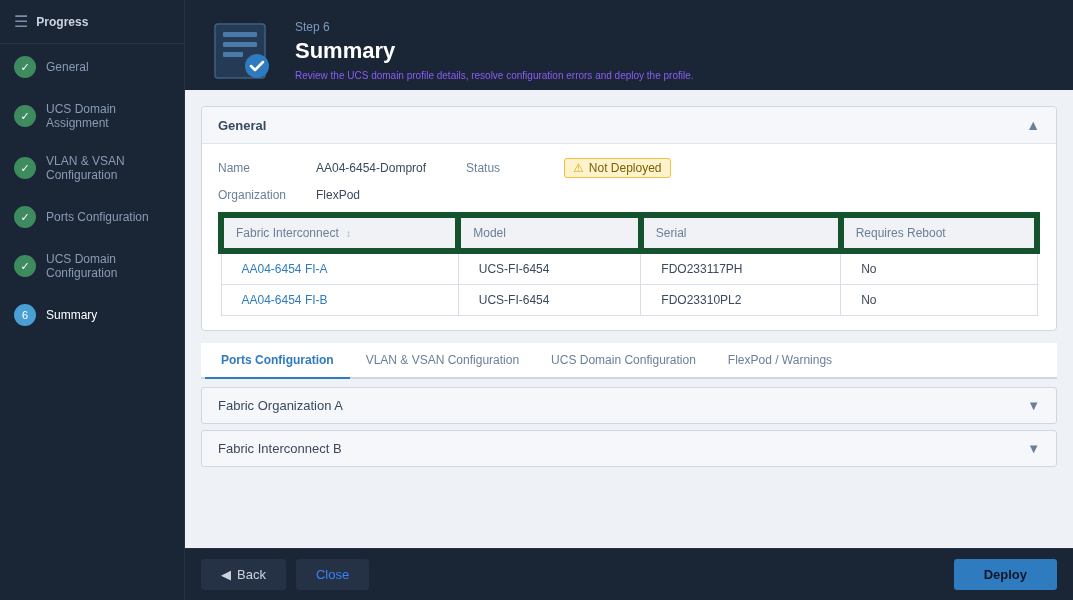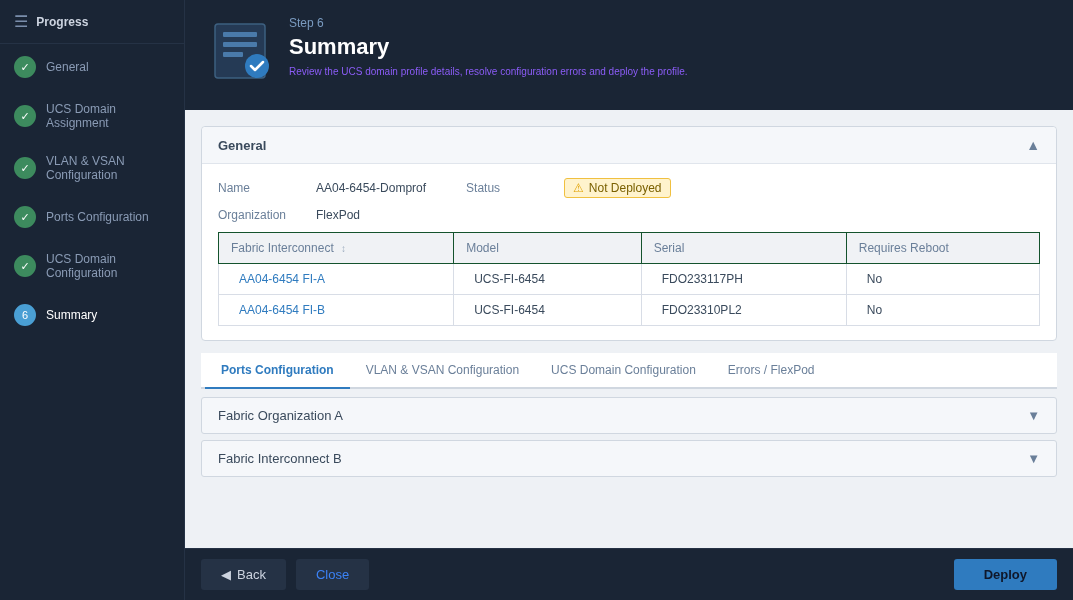--- a/index.html
+++ b/index.html
@@ -18,21 +18,21 @@
     .sidebar-item .step-circle { width: 22px; height: 22px; border-radius: 50%; border: 2px solid #4a6080; display: flex; align-items: center; justify-content: center; font-size: 11px; flex-shrink: 0; color: #8a9bb5; }
     .sidebar-item.active .step-circle { border-color: #4a9fd4; background: #4a9fd4; color: white; }
     .sidebar-item.completed .step-circle { border-color: #3d8b5e; background: #3d8b5e; color: white; }
     .sidebar-item-label { font-size: 12px; }
     .sidebar-item.active .sidebar-item-label { color: #ffffff; }
 
     
     .main-content { flex: 1; background: #eef1f5; display: flex; flex-direction: column; overflow: hidden; }
 
     
-    .wizard-header { background: #1a2535; padding: 16px 30px 24px 20px; display: flex; gap: 14px; }
+    .wizard-header { background: #1a2535; padding: 16px 30px 4px 20px; display: flex; align-items: center; gap: 20px; }
     .wizard-header-icon { width: 70px; height: 70px; }
     .wizard-header-icon svg { width: 70px; height: 70px; }
     .wizard-header-text { }
     .wizard-step-label { font-size: 12px; color: #7a9bc0; margin-bottom: 4px; }
     .wizard-title { font-size: 22px; color: #ffffff; font-weight: bold; margin-bottom: 4px; }
     .wizard-description { font-size: 10px; color: #8b5cf6; max-width: 500px; line-height: 1.5; }
 
     
     .content-area { flex: 1; overflow-y: auto; padding: 16px; }
 
@@ -47,21 +47,21 @@
     .field-row { display: flex; gap: 40px; margin-bottom: 10px; }
     .field-group { display: flex; gap: 28px; align-items: center; }
     .field-label { font-size: 12px; color: #6a7f99; min-width: 70px; }
     .field-value { font-size: 12px; color: #3a4a5c; }
 
     .status-badge { display: inline-flex; align-items: center; gap: 5px; background: #fff3cd; border: 1px solid #f0c040; border-radius: 3px; padding: 2px 8px; font-size: 12px; color: #7a6000; }
     .status-badge-icon { color: #e0a000; }
 
     
     .fi-table { width: 100%; border-collapse: collapse; margin-top: 8px; }
-    .fi-table th { background: #f0f2f5; text-align: left; padding: 8px 12px; font-size: 12px; color: #6a7f99; font-weight: normal; border: 1px solid #14532d; }
+    .fi-table th { background: #f0f2f5; text-align: left; padding: 8px 12px; font-size: 12px; color: #6a7f99; font-weight: normal; border: 6px solid #14532d; }
     .fi-table td { padding: 8px 20px; font-size: 12px; color: #3a4a5c; border: 1px solid #d8dde6; }
     .fi-link { color: #2f7bbf; text-decoration: none; cursor: pointer; }
 
     
     .tabs-bar { background: #ffffff; border-bottom: 2px solid #d0d7e0; display: flex; gap: 0; padding: 0 0 0 4px; }
     .tab-item { padding: 10px 16px; font-size: 12px; color: #6a7f99; cursor: pointer; border-bottom: 2px solid transparent; margin-bottom: -2px; }
     .tab-item.active { color: #2f7bbf; border-bottom: 2px solid #2f7bbf; font-weight: bold; }
 
     
     .collapsible-row { background: #f5f7fa; border: 1px solid #d0d7e0; border-radius: 3px; margin-bottom: 6px; padding: 10px 16px; display: flex; justify-content: space-between; align-items: center; cursor: pointer; }
@@ -190,21 +190,21 @@
   </tr>
               </tbody>
           </table>
         </div>
       </div>
 
       <div class="tabs-bar">
         <div class="tab-item active">Ports Configuration</div>
         <div class="tab-item">VLAN &amp; VSAN Configuration</div>
         <div class="tab-item">UCS Domain Configuration</div>
-        <div class="tab-item">Errors / FlexPod</div>
+        <div class="tab-item">FlexPod / Warnings</div>
       </div>
 
       <div style="margin-top: 8px;">
         <div class="collapsible-row">
           <span class="collapsible-row-title">Fabric Organization A</span>
           <span class="collapsible-row-icon">▼</span>
         </div>
         <div class="collapsible-row">
           <span class="collapsible-row-title">Fabric Interconnect B</span>
           <span class="collapsible-row-icon">▼</span>

